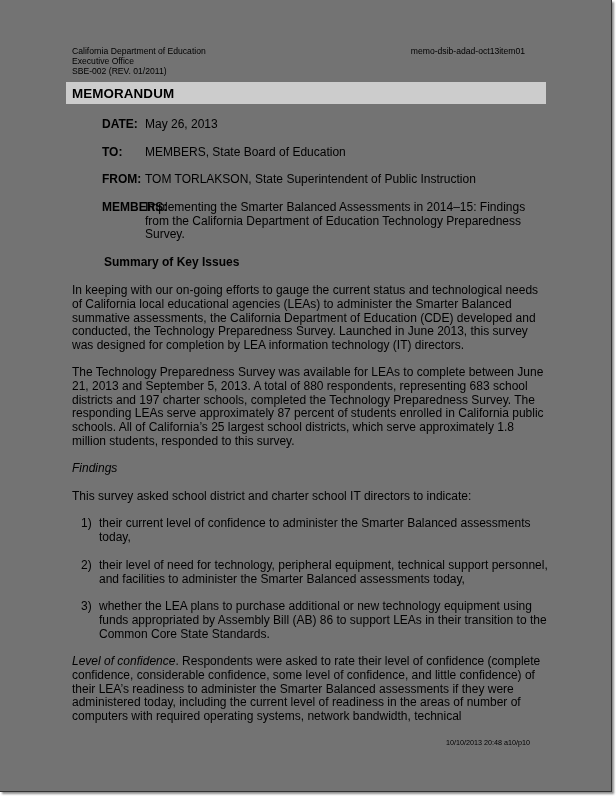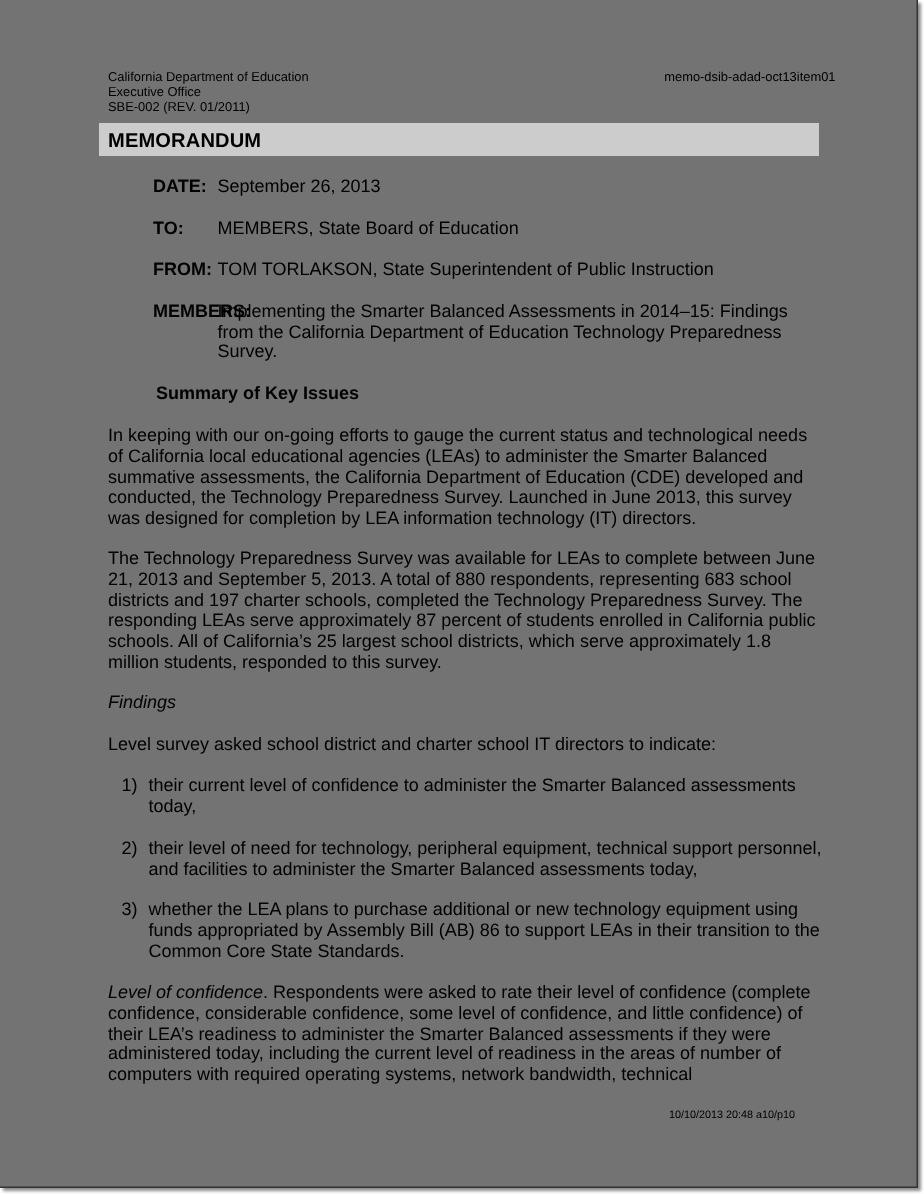--- a/index.html
+++ b/index.html
@@ -28,21 +28,21 @@
     }
     .hdr-left {
       position: absolute;
       left: 72px;
       top: 46px;
       font-size: 8.6px;
       line-height: 10.2px;
     }
     .hdr-right {
       position: absolute;
-      right: 54px;
+      right: 86px;
       top: 46px;
       font-size: 8.6px;
       line-height: 10.2px;
     }
     .memo-bar {
       position: absolute;
       left: 66px;
       top: 82px;
       width: 480px;
       height: 22px;
@@ -123,21 +123,21 @@
   </div>
 
   <div class="hdr-right">memo-dsib-adad-oct13item01</div>
 
   <div class="memo-bar">
     <span>MEMORANDUM</span>
   </div>
 
   <div class="field" style="top:118px;">
     <span class="lbl">DATE:</span>
-    <span class="val">September 26, 2013</span>
+    <span class="val">May 26, 2013</span>
   </div>
 
   <div class="field" style="top:146px;">
     <span class="lbl">TO:</span>
     <span class="val">MEMBERS, State Board of Education</span>
   </div>
 
   <div class="field" style="top:173px;">
     <span class="lbl">FROM:</span>
     <span class="val">TOM TORLAKSON, State Superintendent of Public Instruction</span>
@@ -149,21 +149,21 @@
   </div>
 
   <div class="block bold" style="top:256px;margin-left:32px;">Summary of Key Issues</div>
 
   <div class="block" style="top:284px;">In keeping with our on-going efforts to gauge the current status and technological needs of California local educational agencies (LEAs) to administer the Smarter Balanced summative assessments, the California Department of Education (CDE) developed and conducted, the Technology Preparedness Survey. Launched in June 2013, this survey was designed for completion by LEA information technology (IT) directors.</div>
 
   <div class="block" style="top:366px;">The Technology Preparedness Survey was available for LEAs to complete between June 21, 2013 and September 5, 2013. A total of 880 respondents, representing 683 school districts and 197 charter schools, completed the Technology Preparedness Survey. The responding LEAs serve approximately 87 percent of students enrolled in California public schools. All of California’s 25 largest school districts, which serve approximately 1.8 million students, responded to this survey.</div>
 
   <div class="block ital" style="top:462px;">Findings</div>
 
-  <div class="block" style="top:490px;">Level survey asked school district and charter school IT directors to indicate:</div>
+  <div class="block" style="top:490px;">This survey asked school district and charter school IT directors to indicate:</div>
 
   <div class="list-item" style="top:517px;">
     <span class="num">1)</span>
     <span class="txt">their current level of confidence to administer the Smarter Balanced assessments today,</span>
   </div>
 
   <div class="list-item" style="top:559px;">
     <span class="num">2)</span>
     <span class="txt">their level of need for technology, peripheral equipment, technical support personnel, and facilities to administer the Smarter Balanced assessments today,</span>
   </div>

